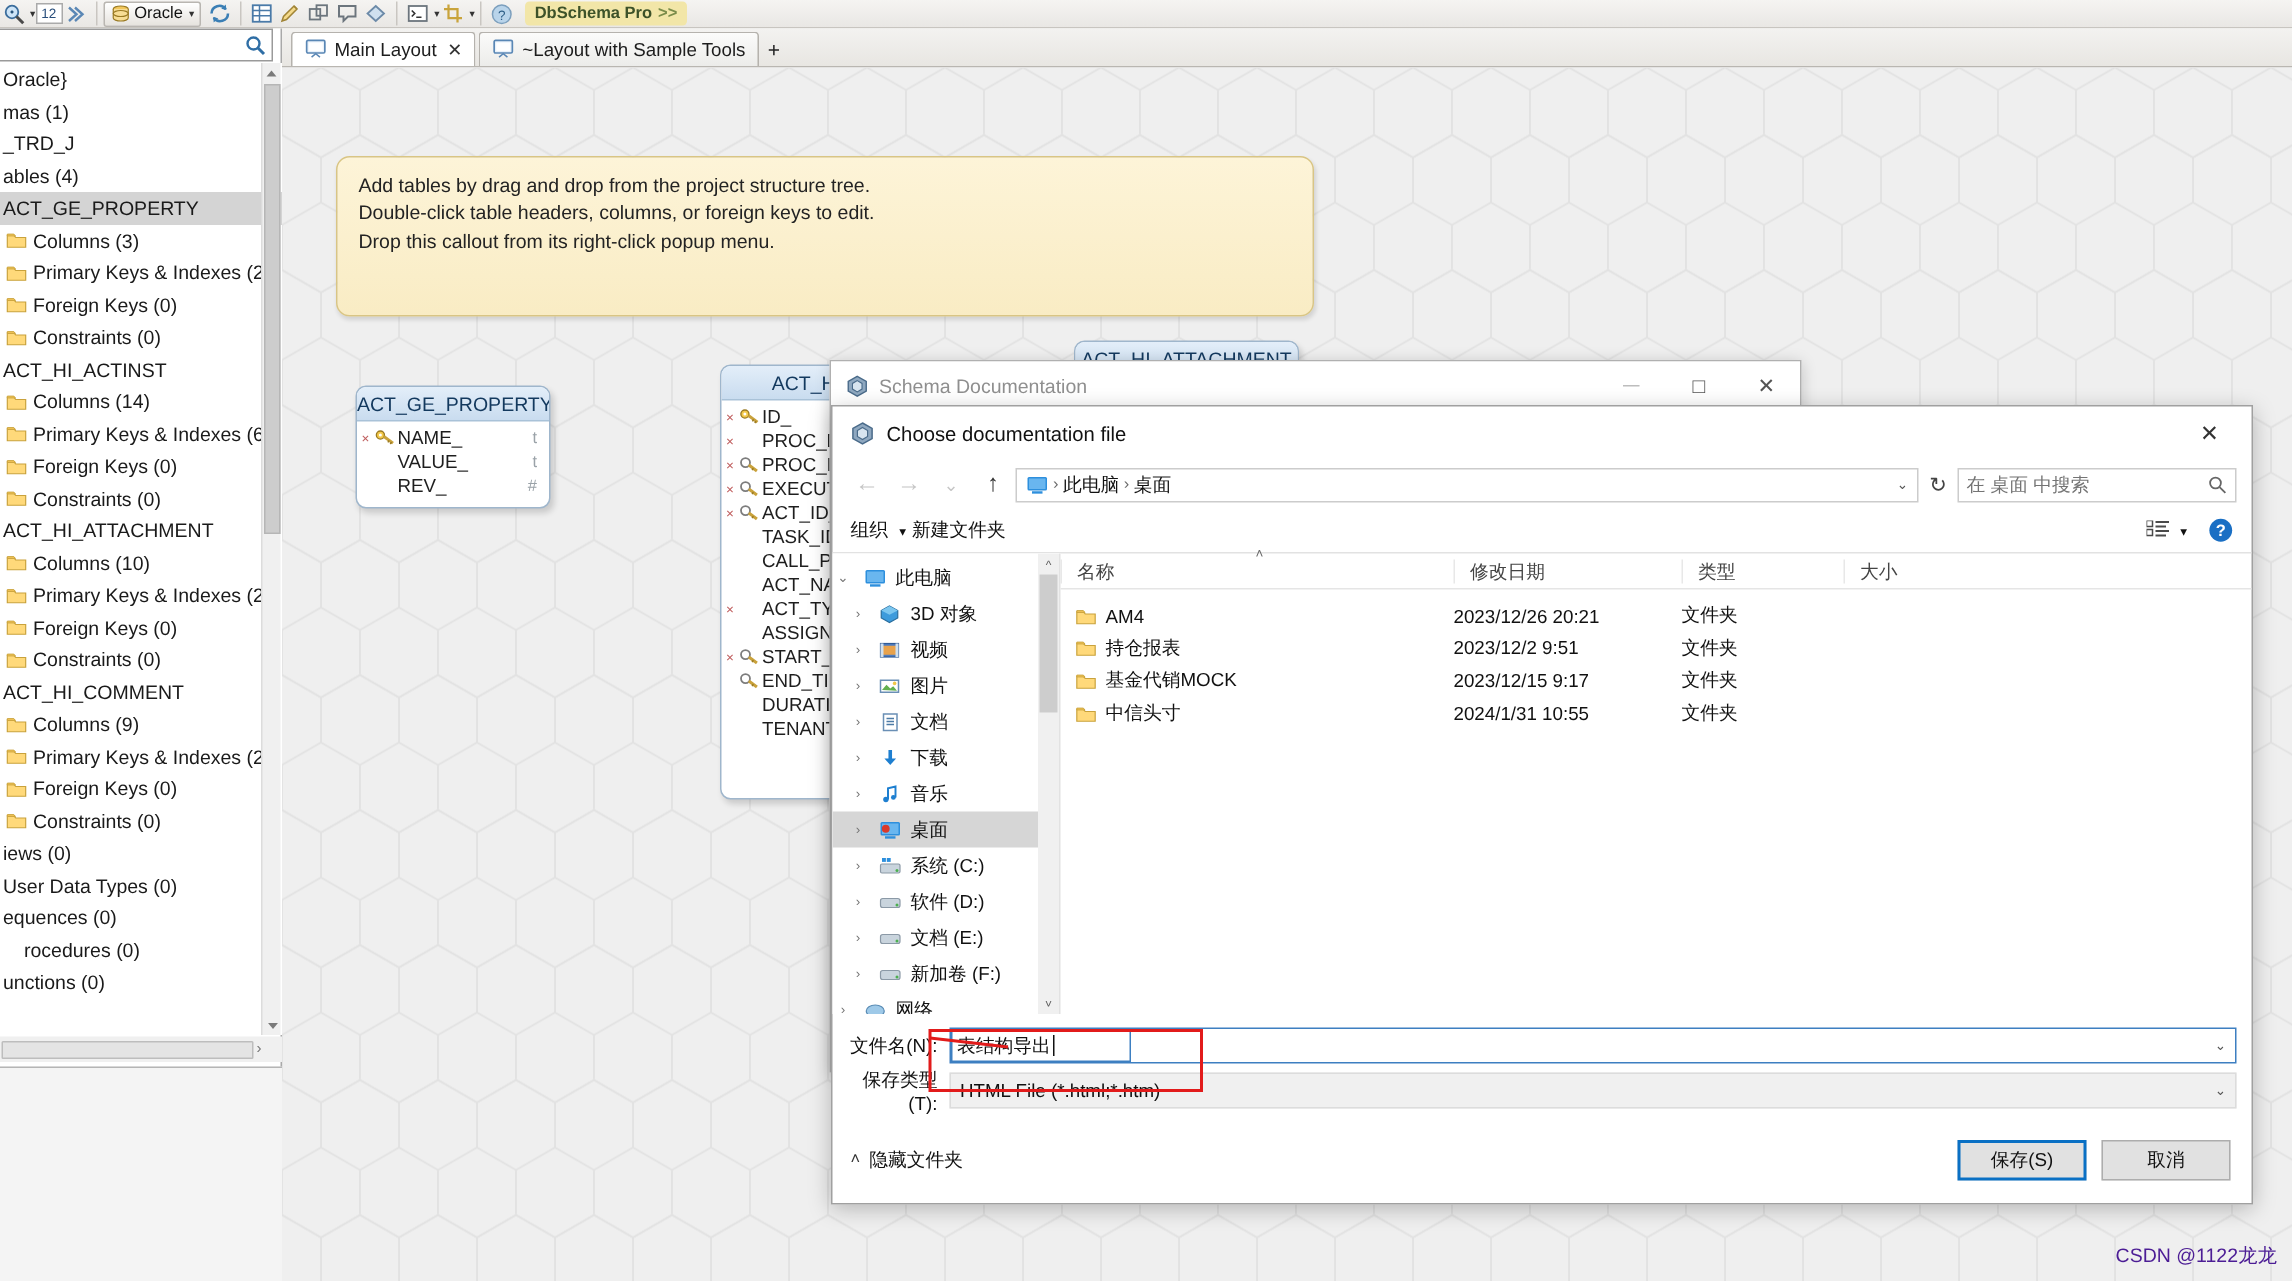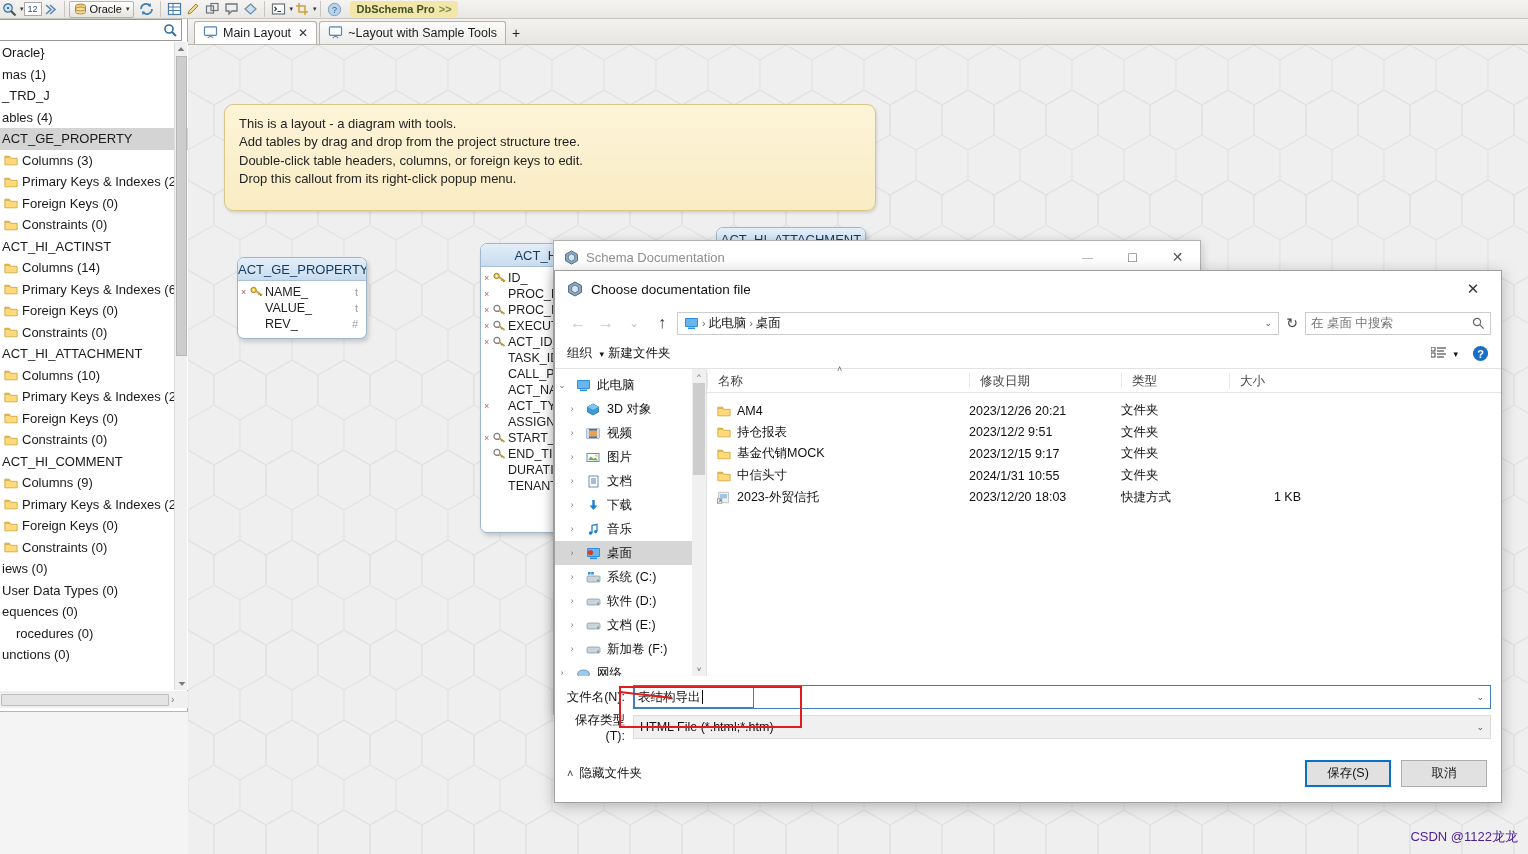--- a/index.html
+++ b/index.html
@@ -635,21 +635,20 @@
             <path d="M26 0 L52 15 L52 45 L26 60 L0 45 L0 15z" fill="none" stroke="#e2e2e2" stroke-width="1.2"></path>
             <path d="M52 45 L78 60 L78 90 L52 105 L26 90 L26 60z" fill="none" stroke="#e2e2e2" stroke-width="1.2"></path>
             <path d="M0 45 L26 60 L26 90 L0 105 L-26 90 L-26 60z" fill="none" stroke="#e2e2e2" stroke-width="1.2"></path>
           </pattern>
         </defs>
         <rect width="1340" height="809" fill="#efefef"></rect>
         <rect width="1340" height="809" fill="url(#hex)"></rect>
       </svg>
 
       <div class="callout" id="callout-box">
-          <div>This is a layout - a diagram with tools.</div>
           <div>Add tables by drag and drop from the project structure tree.</div>
           <div>Double-click table headers, columns, or foreign keys to edit.</div>
           <div>Drop this callout from its right-click popup menu.</div>
         </div>
 
       <div class="dtable" style="left:49px; top:212px; width:130px;">
         <div class="hdr">ACT_GE_PROPERTY</div>
         <div class="cols" id="tbl0-cols">
             <div class="drow">
               <span class="star">×</span>
@@ -1120,36 +1119,20 @@
                     <path d="M1 3 h5 l1.4 1.6 H15 V12 H1z" fill="#ffd97a" stroke="#c9a23c" stroke-width=".9"></path>
                     <path d="M1 2 h5 l1.2 1.4 H1z" fill="#f5c65a" stroke="#c9a23c" stroke-width=".7"></path>
                   </svg>
                 </span>
                 <span>中信头寸</span>
               </div>
               <div class="c-date">2024/1/31 10:55</div>
               <div class="c-type">文件夹</div>
               <div class="c-size"></div>
             </div>
-            <div class="frow">
-              <div class="fcell-name c-name">
-                <span>
-                  <svg width="14" height="13" viewBox="0 0 16 14">
-                    <rect x="2" y="1" width="11" height="12" fill="#f0f0f0" stroke="#b5b5b5" stroke-width=".9"></rect>
-                    <rect x="3.5" y="3" width="8" height="5" fill="#9fc4e8"></rect>
-                    <rect x="0.5" y="8.5" width="5" height="5" fill="#fff" stroke="#7a7a7a" stroke-width=".8"></rect>
-                    <path d="M1.6 12.6 L4.4 9.8 M4.4 9.8 h-1.9 M4.4 9.8 v1.9" stroke="#2d5f8f" stroke-width=".9" fill="none"></path>
-                  </svg>
-                </span>
-                <span>2023-外贸信托</span>
-              </div>
-              <div class="c-date">2023/12/20 18:03</div>
-              <div class="c-type">快捷方式</div>
-              <div class="c-size">1 KB</div>
-            </div>
           </div>
       </div>
     </div>
 
     <div class="fd-form">
       <div class="formrow">
         <span class="formlbl">文件名(N):</span>
         <div class="combo focus">
           <span class="fname-inner">
             <span>表结构导出</span>

